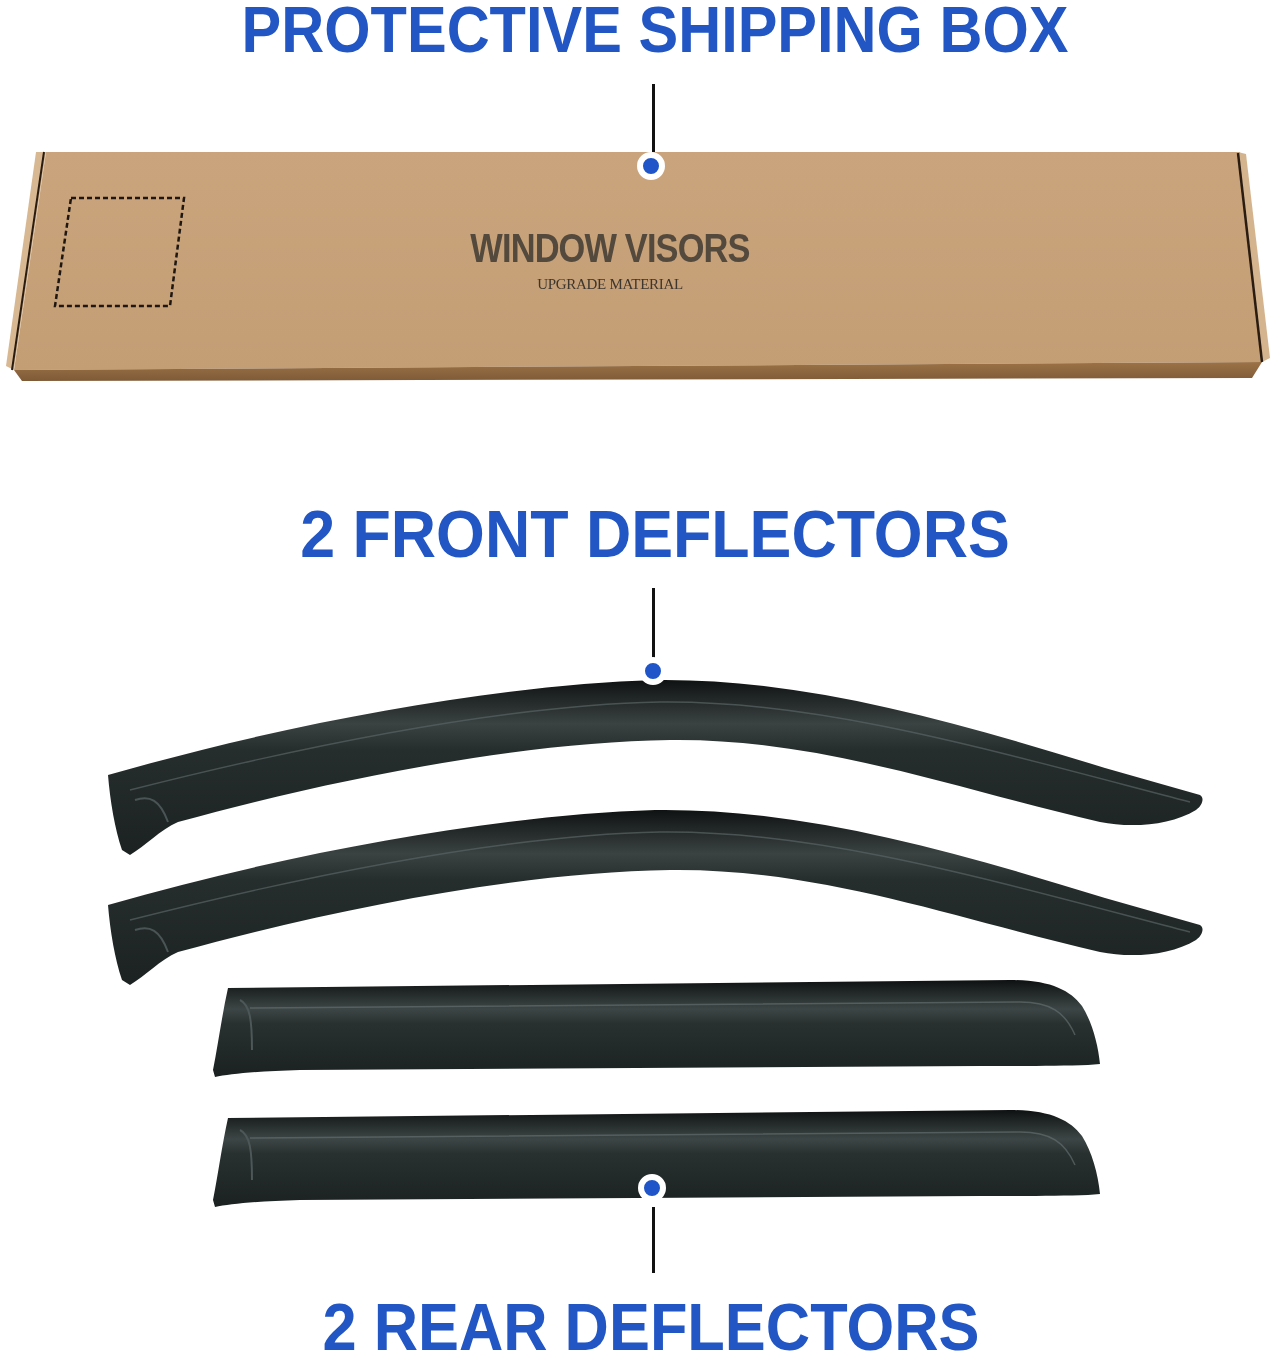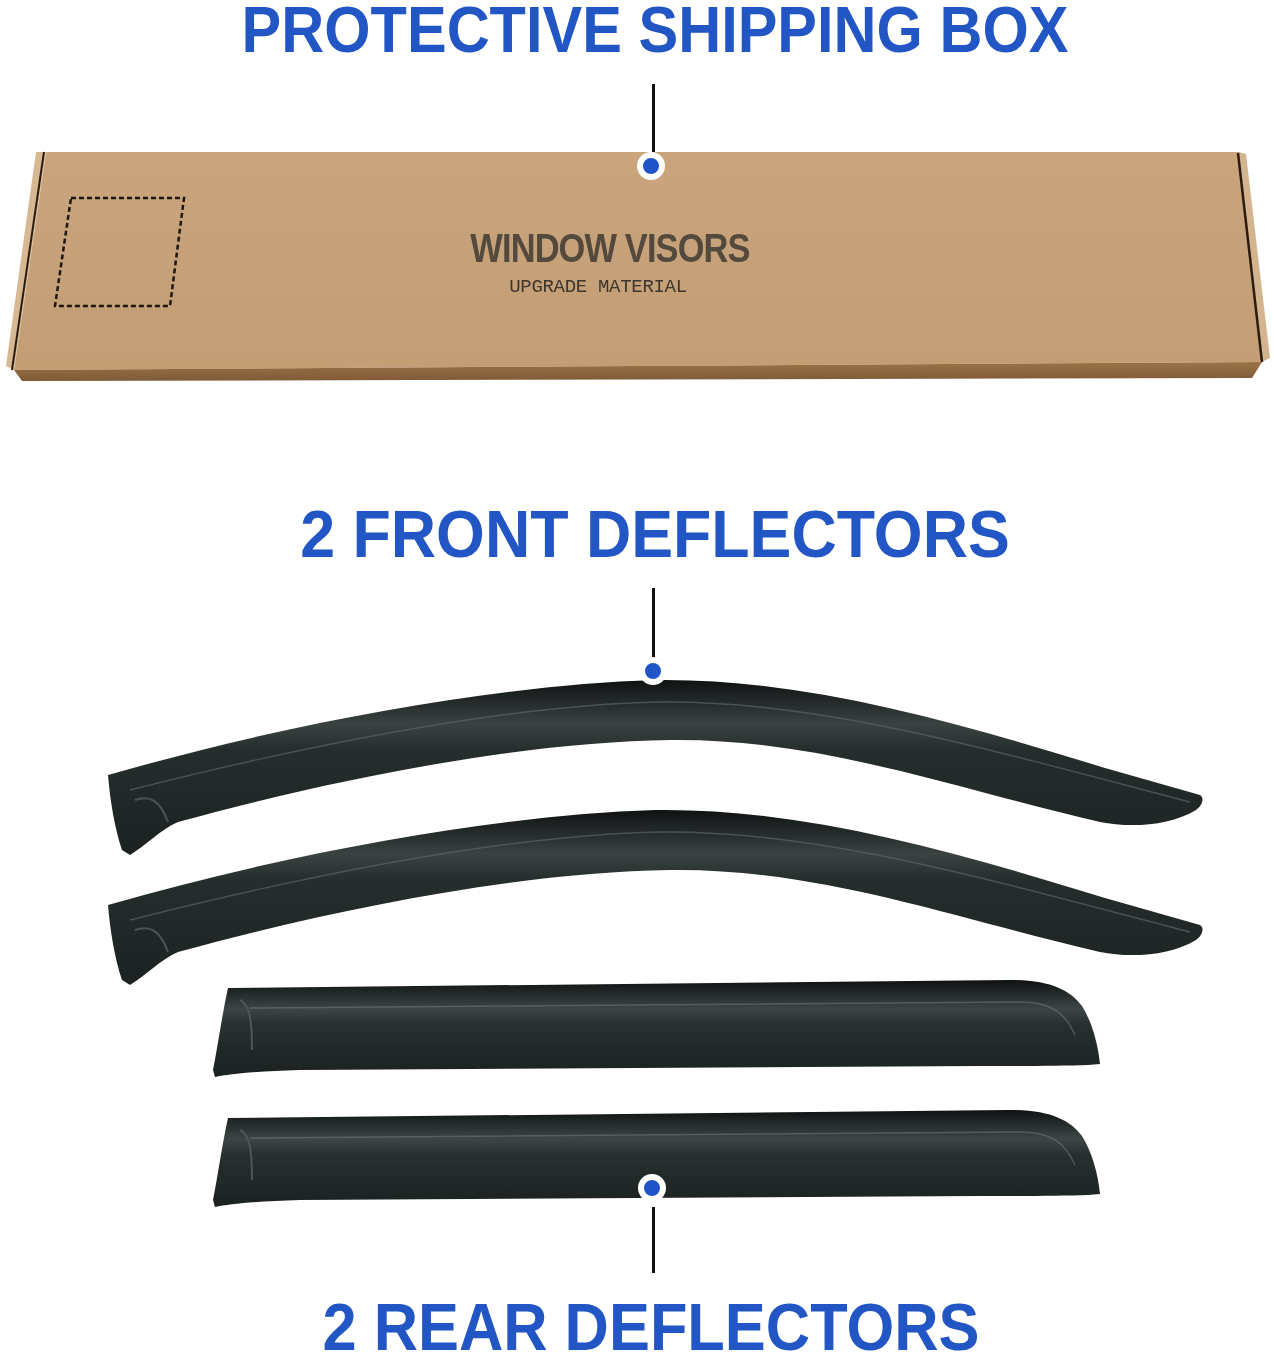--- a/index.html
+++ b/index.html
@@ -21,22 +21,22 @@
 
     .box { position: absolute; left: 0; top: 140px; width: 1274px; height: 260px; }
     .box svg { position: absolute; left: 0; top: 0; }
 
     .box-title {
       position: absolute; left: 420px; top: 226px; width: 380px; text-align: center;
       font-family: "Liberation Sans", sans-serif; font-weight: 700; font-size: 40px;
       color: #4a4238; letter-spacing: -1px; transform: scaleX(0.86); opacity: 0.92;
     }
     .box-sub {
-      position: absolute; left: 408px; top: 276px; width: 380px; text-align: center;
-      font-family: Liberation Mono, monospace; font-size: 19px; color: #3d362e;
+      position: absolute; left: 420px; top: 276px; width: 380px; text-align: center;
+      font-family: Liberation Serif, serif; font-size: 15px; color: #3d362e;
       letter-spacing: -0.3px;
     }
 
     .visors { position: absolute; left: 0; top: 650px; width: 1274px; height: 580px; }
   </style>
 </head>
 <body>
 
 <div class="heading h1">PROTECTIVE SHIPPING BOX</div>
 

